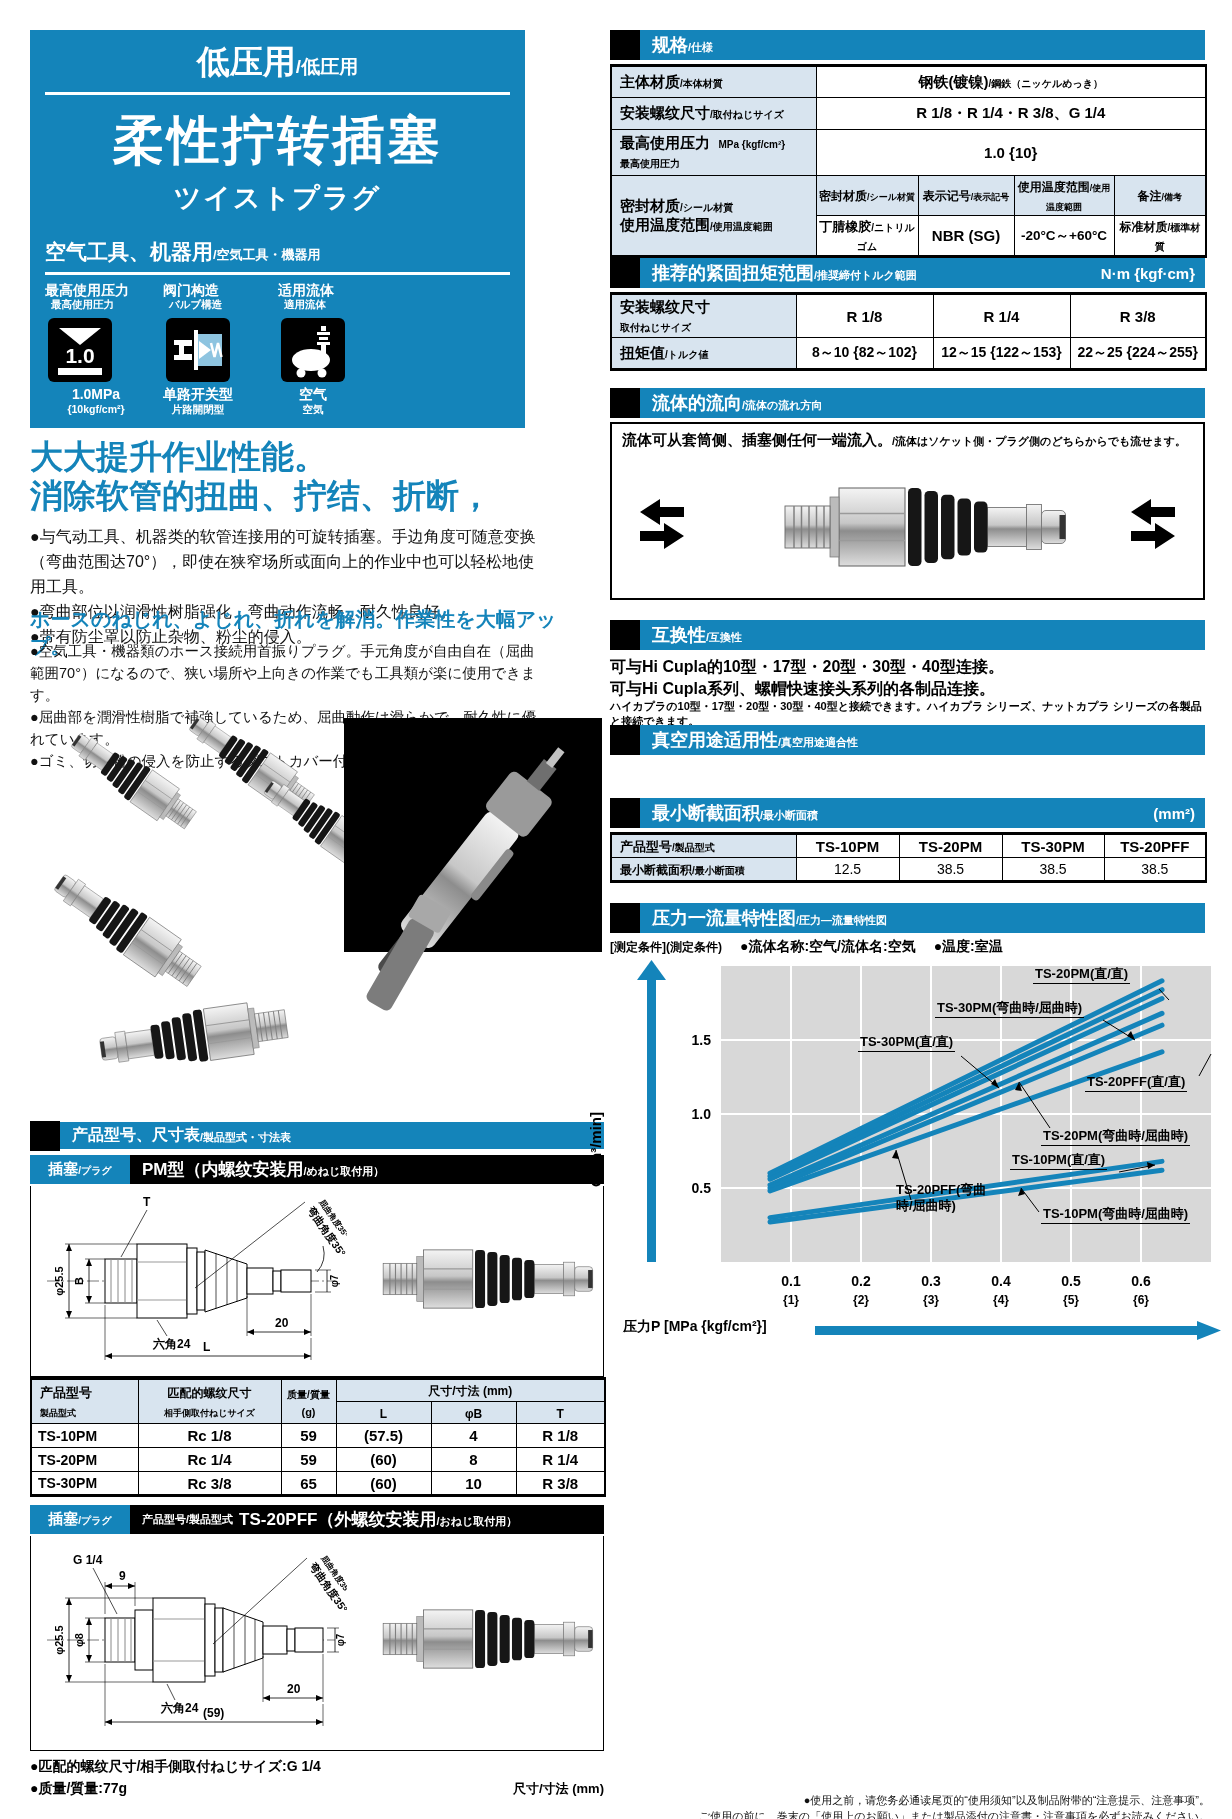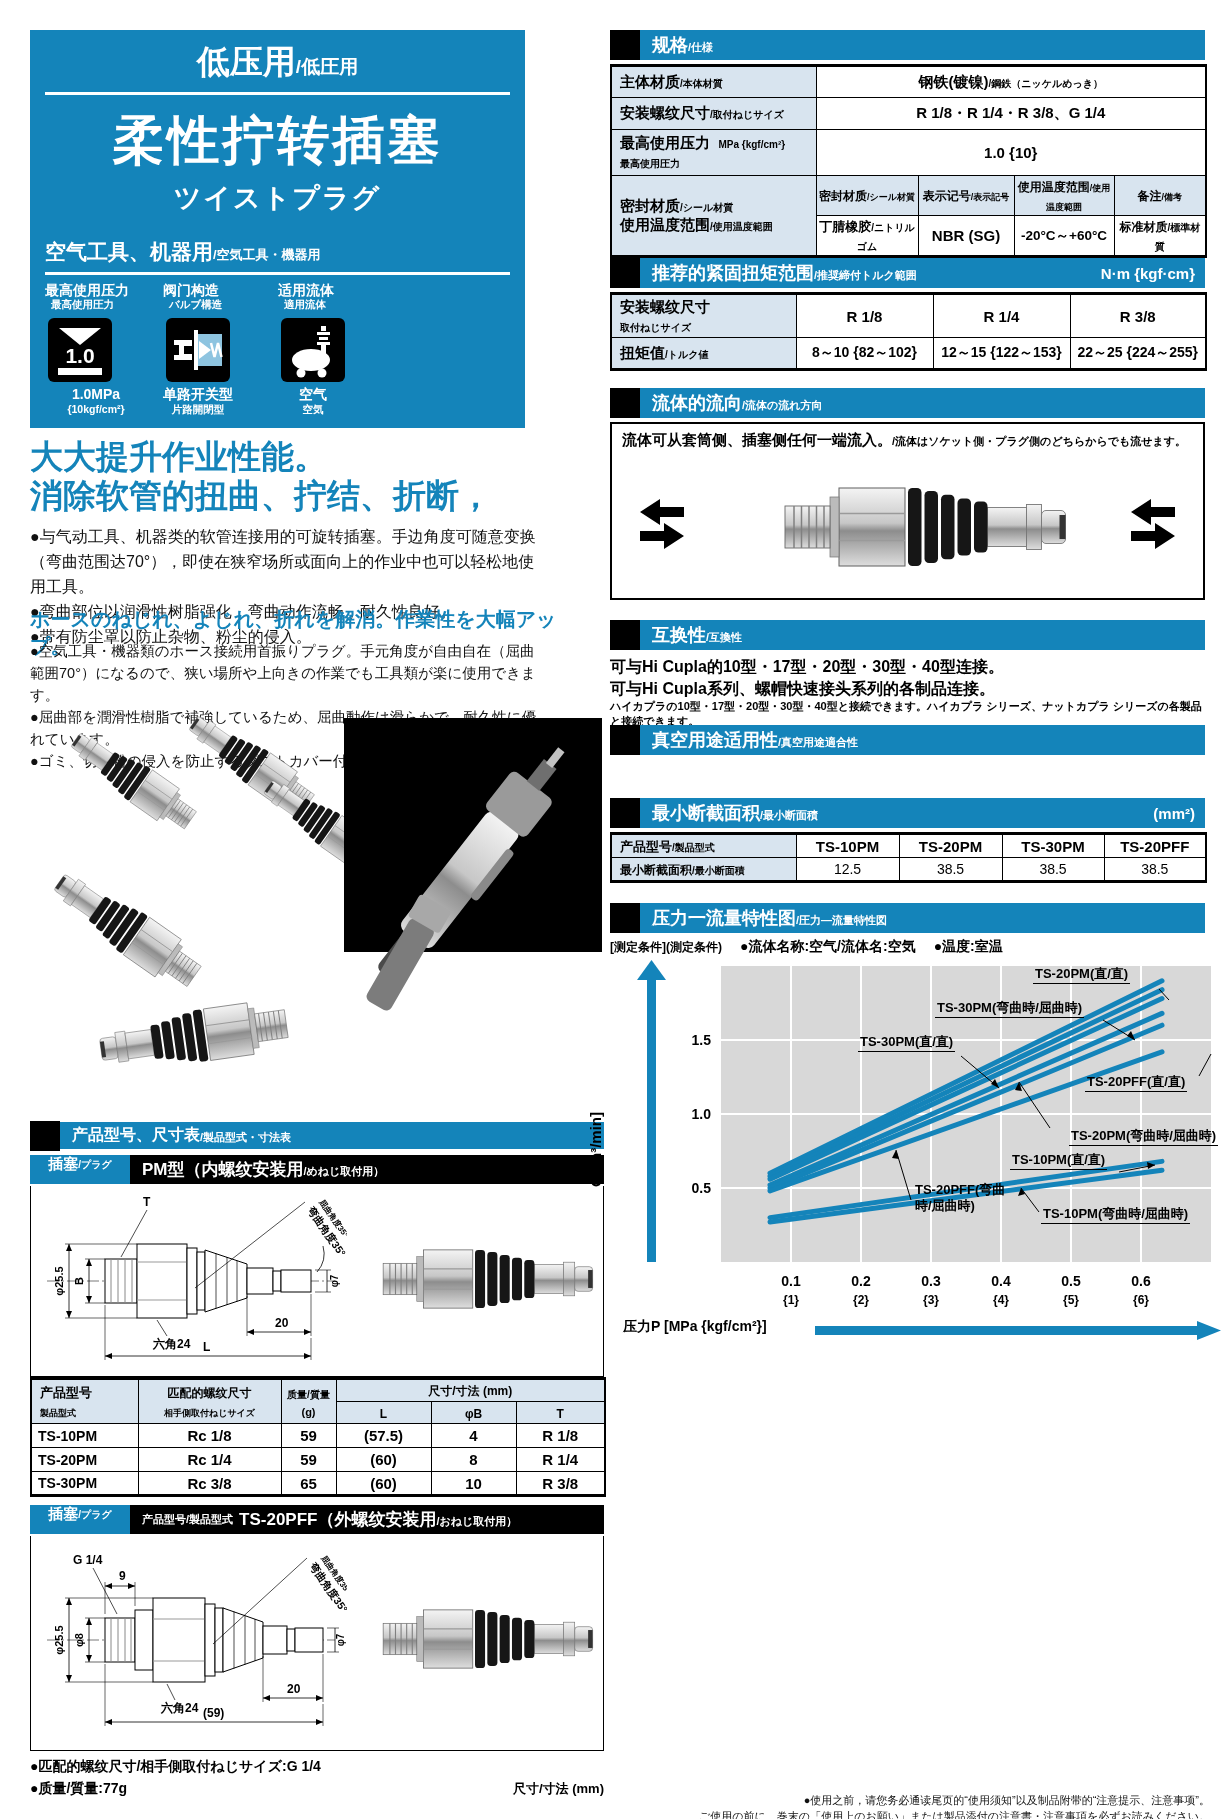--- a/index.html
+++ b/index.html
@@ -35,21 +35,21 @@
   .bullets-jp{font-size:14.5px;line-height:22px;color:#111;}
 
   
   .bar{height:30px;background:var(--accent);color:#fff;display:flex;align-items:center;}
   .bar::before{content:"";display:block;width:30px;height:30px;background:#000;margin-right:12px;flex:none;}
   .bar .cn{font-size:18px;font-weight:bold;}
   .bar .jp{font-size:11px;font-weight:bold;margin-top:4px;}
   .bar .unit{margin-left:auto;padding-right:10px;font-size:15px;font-weight:bold;}
 
   .black-bar{height:29px;background:#000;color:#fff;display:flex;align-items:center;}
-  .black-bar .tag{width:100px;height:29px;background:var(--accent);display:flex;justify-content:center;flex:none;margin-right:12px;}
+  .black-bar .tag{width:100px;height:29px;background:var(--accent);display:flex;align-items:center;justify-content:center;flex:none;margin-right:12px;}
   .black-bar .tag .cn{font-size:15px;font-weight:bold;}
   .black-bar .tag .jp{font-size:10px;font-weight:bold;margin-top:3px;}
   .black-bar .pre{font-size:11px;font-weight:bold;margin-right:6px;}
   .black-bar .cn{font-size:17px;font-weight:bold;}
   .black-bar .jp{font-size:11px;font-weight:bold;margin-top:4px;}
 
   
   table{border-collapse:collapse;table-layout:fixed;width:100%;}
   td{border:1px solid #000;text-align:center;vertical-align:middle;padding:1px 2px;}
   table.spec, table.plain{border:2px solid #000;border-top-width:3px;border-bottom-width:3px;}
@@ -662,23 +662,23 @@
       </g>
     </svg>
     
     <div class="abs ylab" style="left:24px;top:70px;height:240px;">流量Q [m³/min]</div>
     <div class="abs xlab" style="left:60px;top:358px;">压力P [MPa {kgf/cm²}]</div>
     
     <div class="slabel" style="left:470px;top:6px;">TS-20PM(直/直)</div>
     <div class="slabel" style="left:372px;top:40px;">TS-30PM(弯曲時/屈曲時)</div>
     <div class="slabel" style="left:295px;top:74px;">TS-30PM(直/直)</div>
     <div class="slabel" style="left:522px;top:114px;">TS-20PFF(直/直)</div>
-    <div class="slabel" style="left:478px;top:168px;margin-left:28px;">TS-20PM(弯曲時/屈曲時)</div>
+    <div class="slabel" style="left:478px;top:168px;">TS-20PM(弯曲時/屈曲時)</div>
     <div class="slabel" style="left:447px;top:192px;">TS-10PM(直/直)</div>
-    <div class="slabel" style="left:350px;top:222px;white-space:normal;width:106px;border-bottom:none;">TS-20PFF(弯曲時/屈曲時)</div>
+    <div class="slabel" style="left:331px;top:222px;white-space:normal;width:106px;border-bottom:none;">TS-20PFF(弯曲時/屈曲時)</div>
     <div class="slabel" style="left:478px;top:246px;">TS-10PM(弯曲時/屈曲時)</div>
   </div>
 
   <div class="abs footer" style="left:610px;top:1792px;width:600px;">
     <div>●使用之前，请您务必通读尾页的“使用须知”以及制品附带的“注意提示、注意事项”。</div>
     <div>ご使用の前に、巻末の「使用上のお願い」または製品添付の注意書・注意事項を必ずお読みください。</div>
   </div>
 
 </div>
 

